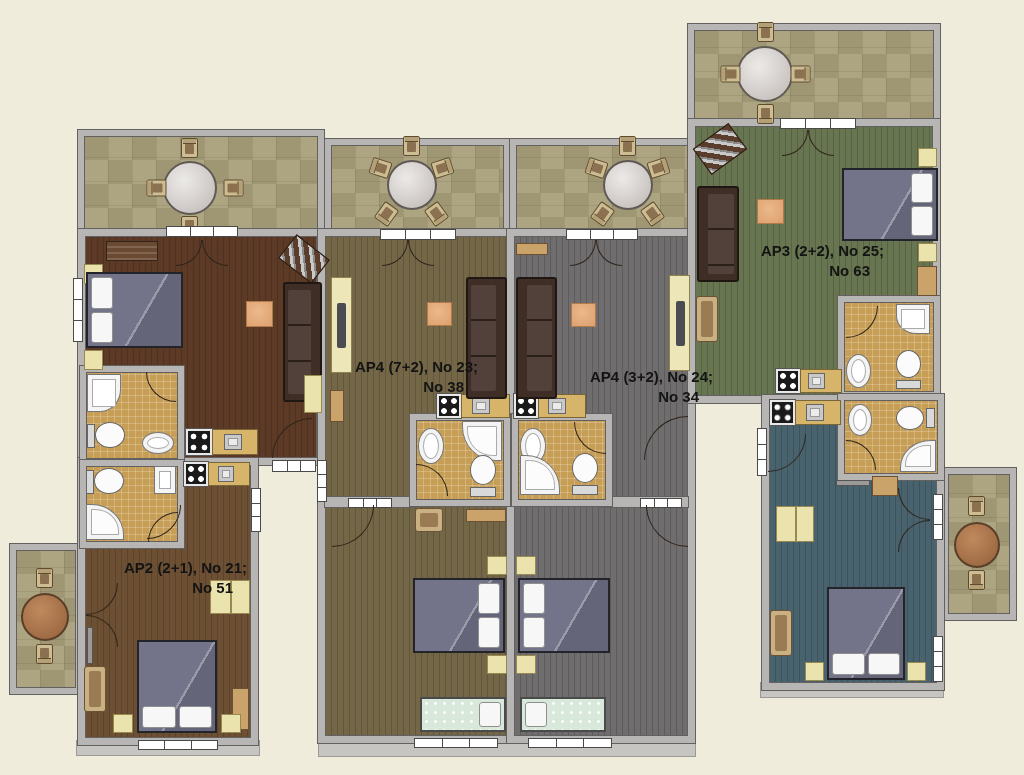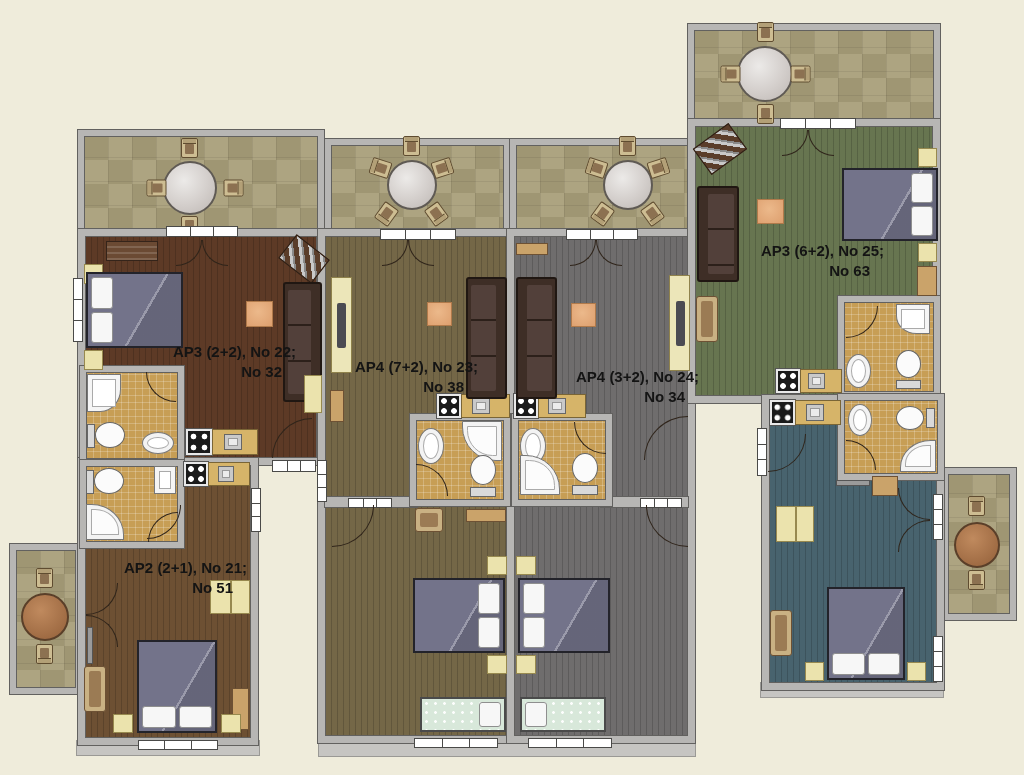--- a/index.html
+++ b/index.html
@@ -318,34 +318,30 @@
   <div class="door bl" style="left:574px;top:422px;width:32px;height:32px"></div>
   <div class="door br" style="left:846px;top:306px;width:32px;height:32px"></div>
   <div class="door tr" style="left:846px;top:440px;width:30px;height:30px"></div>
   <div class="door br" style="left:86px;top:583px;width:32px;height:32px"></div>
   <div class="door tr" style="left:86px;top:615px;width:32px;height:32px"></div>
   <div class="door bl" style="left:898px;top:488px;width:32px;height:32px"></div>
   <div class="door tl" style="left:898px;top:520px;width:32px;height:32px"></div>
   <div class="door br" style="left:768px;top:434px;width:38px;height:38px"></div>
   <div class="door tl" style="left:272px;top:418px;width:40px;height:40px"></div>
 
-  <div class="lbl" style="left:160px;top:342px;width:136px">
-    <div class="l1">AP3 (2+2), No 22;</div>
-    <div class="l2">No 32</div>
-  </div>
   <div class="lbl" style="left:352px;top:357px;width:126px">
     <div class="l1">AP4 (7+2), No 23;</div>
     <div class="l2">No 38</div>
   </div>
-  <div class="lbl" style="left:568px;top:367px;width:131px">
+  <div class="lbl" style="left:582px;top:367px;width:131px">
     <div class="l1">AP4 (3+2), No 24;</div>
     <div class="l2">No 34</div>
   </div>
   <div class="lbl" style="left:760px;top:241px;width:124px">
-    <div class="l1">AP3 (6+2), No 25;</div>
+    <div class="l1">AP3 (2+2), No 25;</div>
     <div class="l2">No 63</div>
   </div>
   <div class="lbl" style="left:124px;top:558px;width:123px">
     <div class="l1">AP2 (2+1), No 21;</div>
     <div class="l2">No 51</div>
   </div>
 
 </div>
 
 </body></html>

